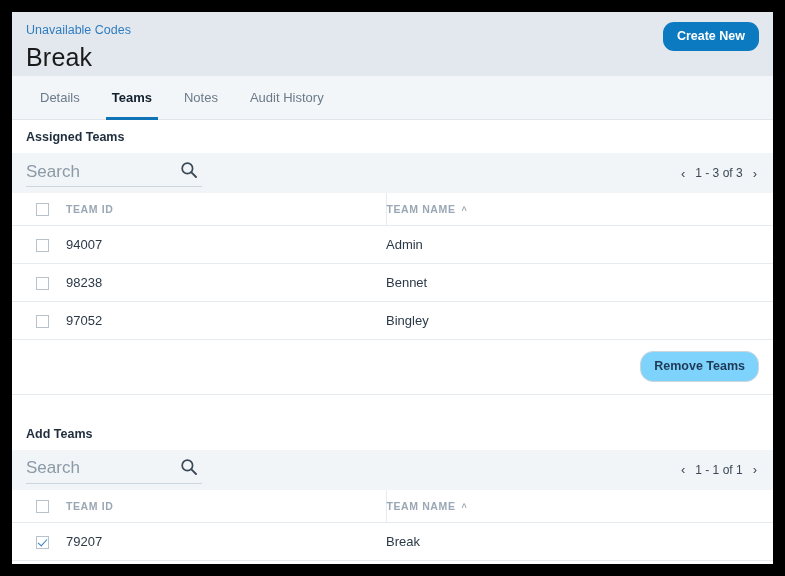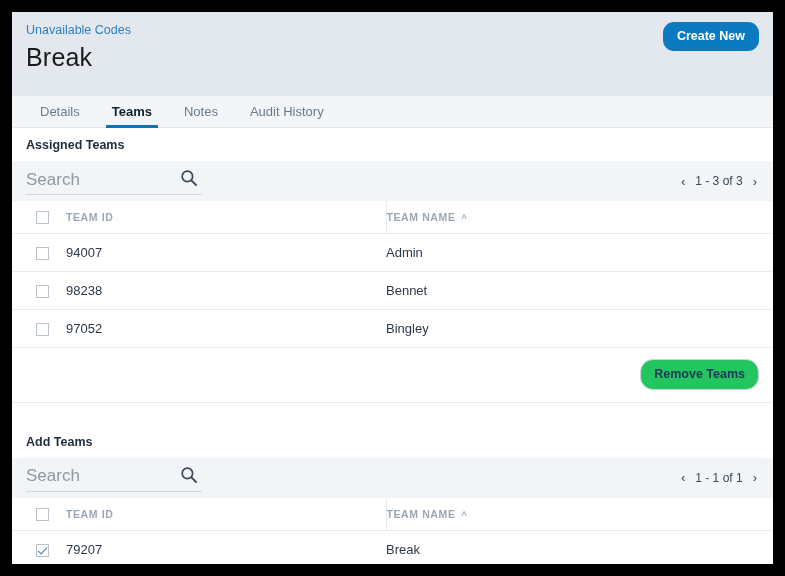--- a/index.html
+++ b/index.html
@@ -24,21 +24,21 @@
     width: 761px; height: 552px;
     background: #ffffff;
     overflow: hidden;
   }
 
   
   .page-header {
     background: #e3e8ef;
     padding: 8px 14px 21px 14px;
     position: relative;
-    height: 84px;
+    height: 64px;
   }
   .breadcrumb-link {
     color: #2f7dc0;
     font-size: 12.5px;
     line-height: 16px;
     display: inline-block;
     cursor: pointer;
   }
   .page-title {
     font-size: 25px;
@@ -58,21 +58,21 @@
     border: none;
     border-radius: 11px;
     padding: 7px 14px 8px 14px;
     cursor: pointer;
     font-family: "Liberation Sans", sans-serif;
   }
 
   
   .tabbar {
     background: #f2f6f9;
-    height: 32px;
+    height: 44px;
     padding-left: 14px;
     display: flex;
     align-items: stretch;
     border-bottom: 1px solid #dfe6ec;
   }
   .tab {
     position: relative;
     display: flex;
     align-items: center;
     padding: 0 16px;
@@ -214,21 +214,21 @@
 
   
   .actions {
     background: #ffffff;
     display: flex;
     justify-content: flex-end;
     gap: 10px;
     padding: 11px 14px 12px 14px;
   }
   .btn-secondary {
-    background: #22c55e;
+    background: #7dd3fc;
     border: 1px solid #cbd5de;
     border-radius: 13px;
     color: #1f3a56;
     font-size: 12.5px;
     font-weight: bold;
     padding: 7px 13px 8px 13px;
     cursor: pointer;
     font-family: "Liberation Sans", sans-serif;
     white-space: nowrap;
   }

